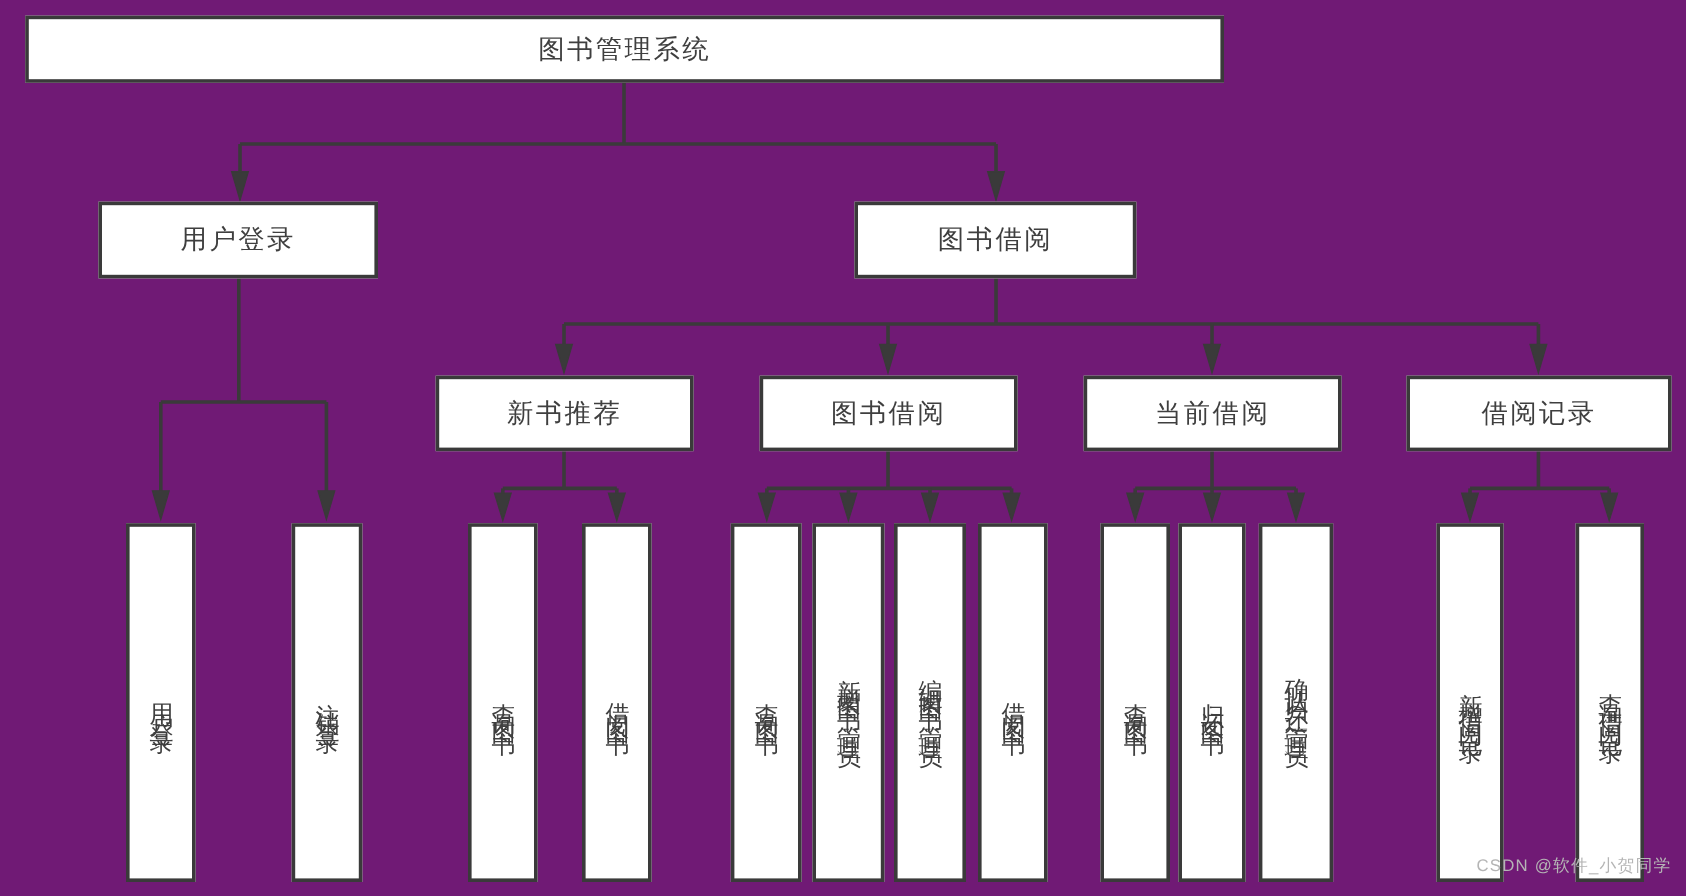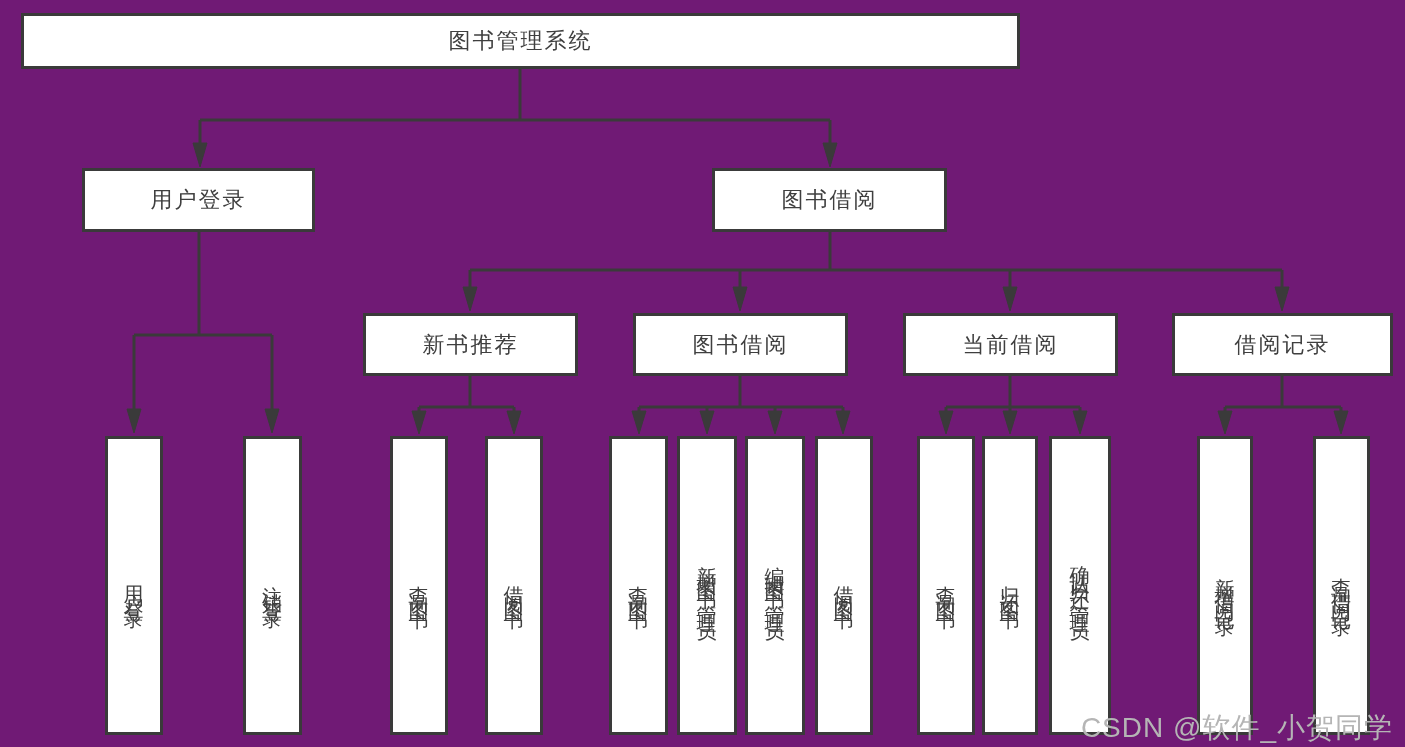--- a/index.html
+++ b/index.html
@@ -49,22 +49,22 @@
   }
   .vnode .vtext {
     writing-mode: vertical-rl;
     text-orientation: mixed;
     letter-spacing: 8px;
     line-height: 1;
   }
   .watermark {
     position: absolute;
     right: 12px;
-    bottom: 0;
-    font-size: 28px;
+    bottom: 16px;
+    font-size: 14px;
     color: #b5b5b5;
     letter-spacing: 1px;
     pointer-events: none;
   }
 </style>
 </head>
 <body>
 
 <div class="canvas">
 

